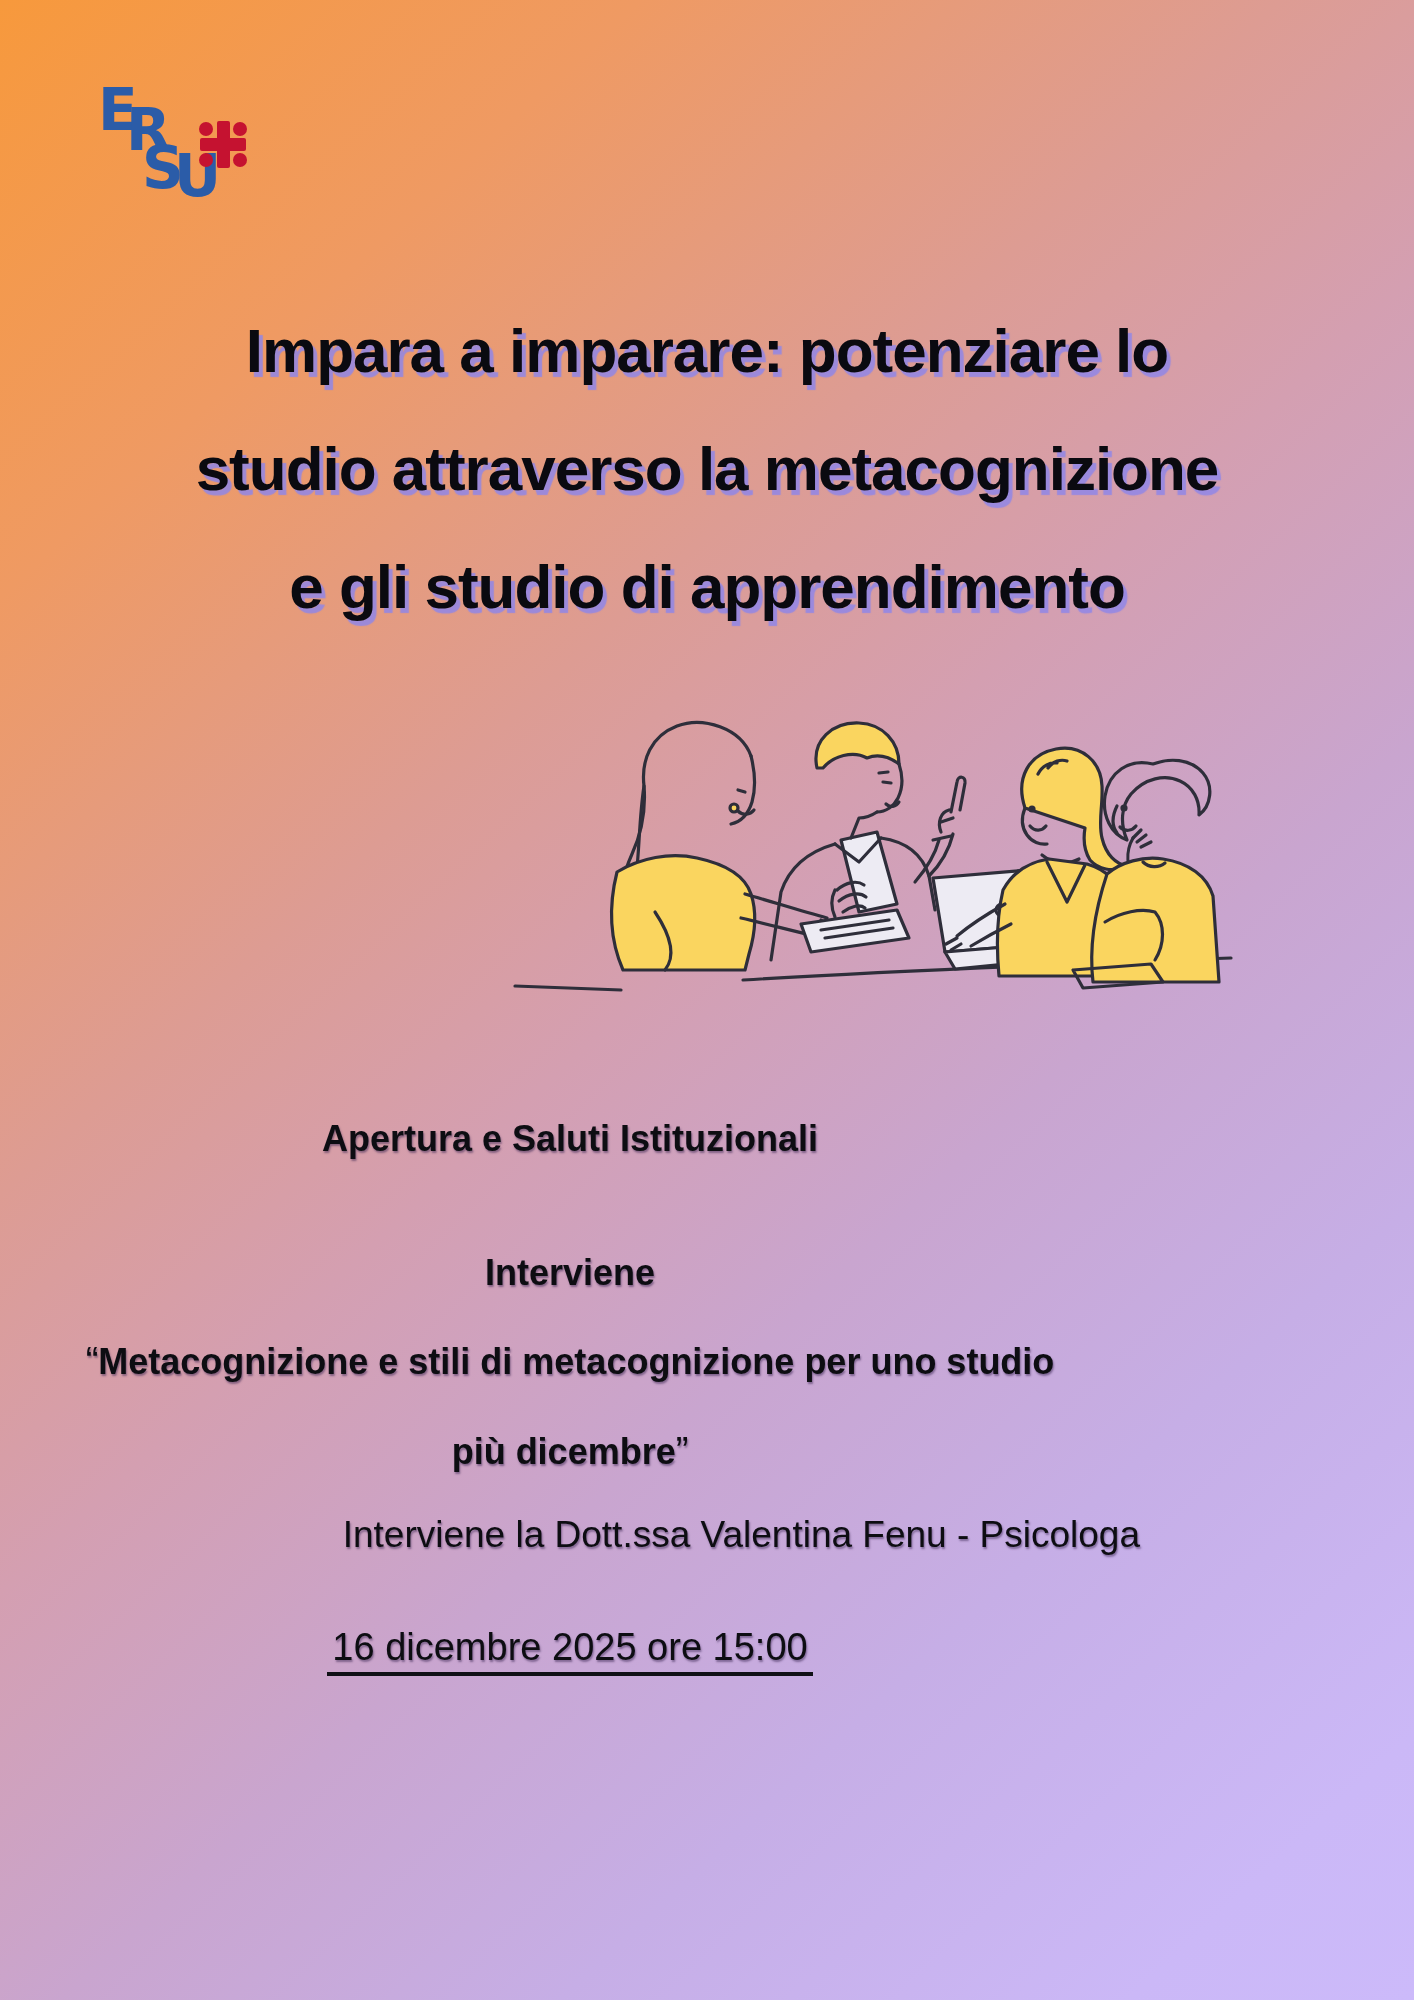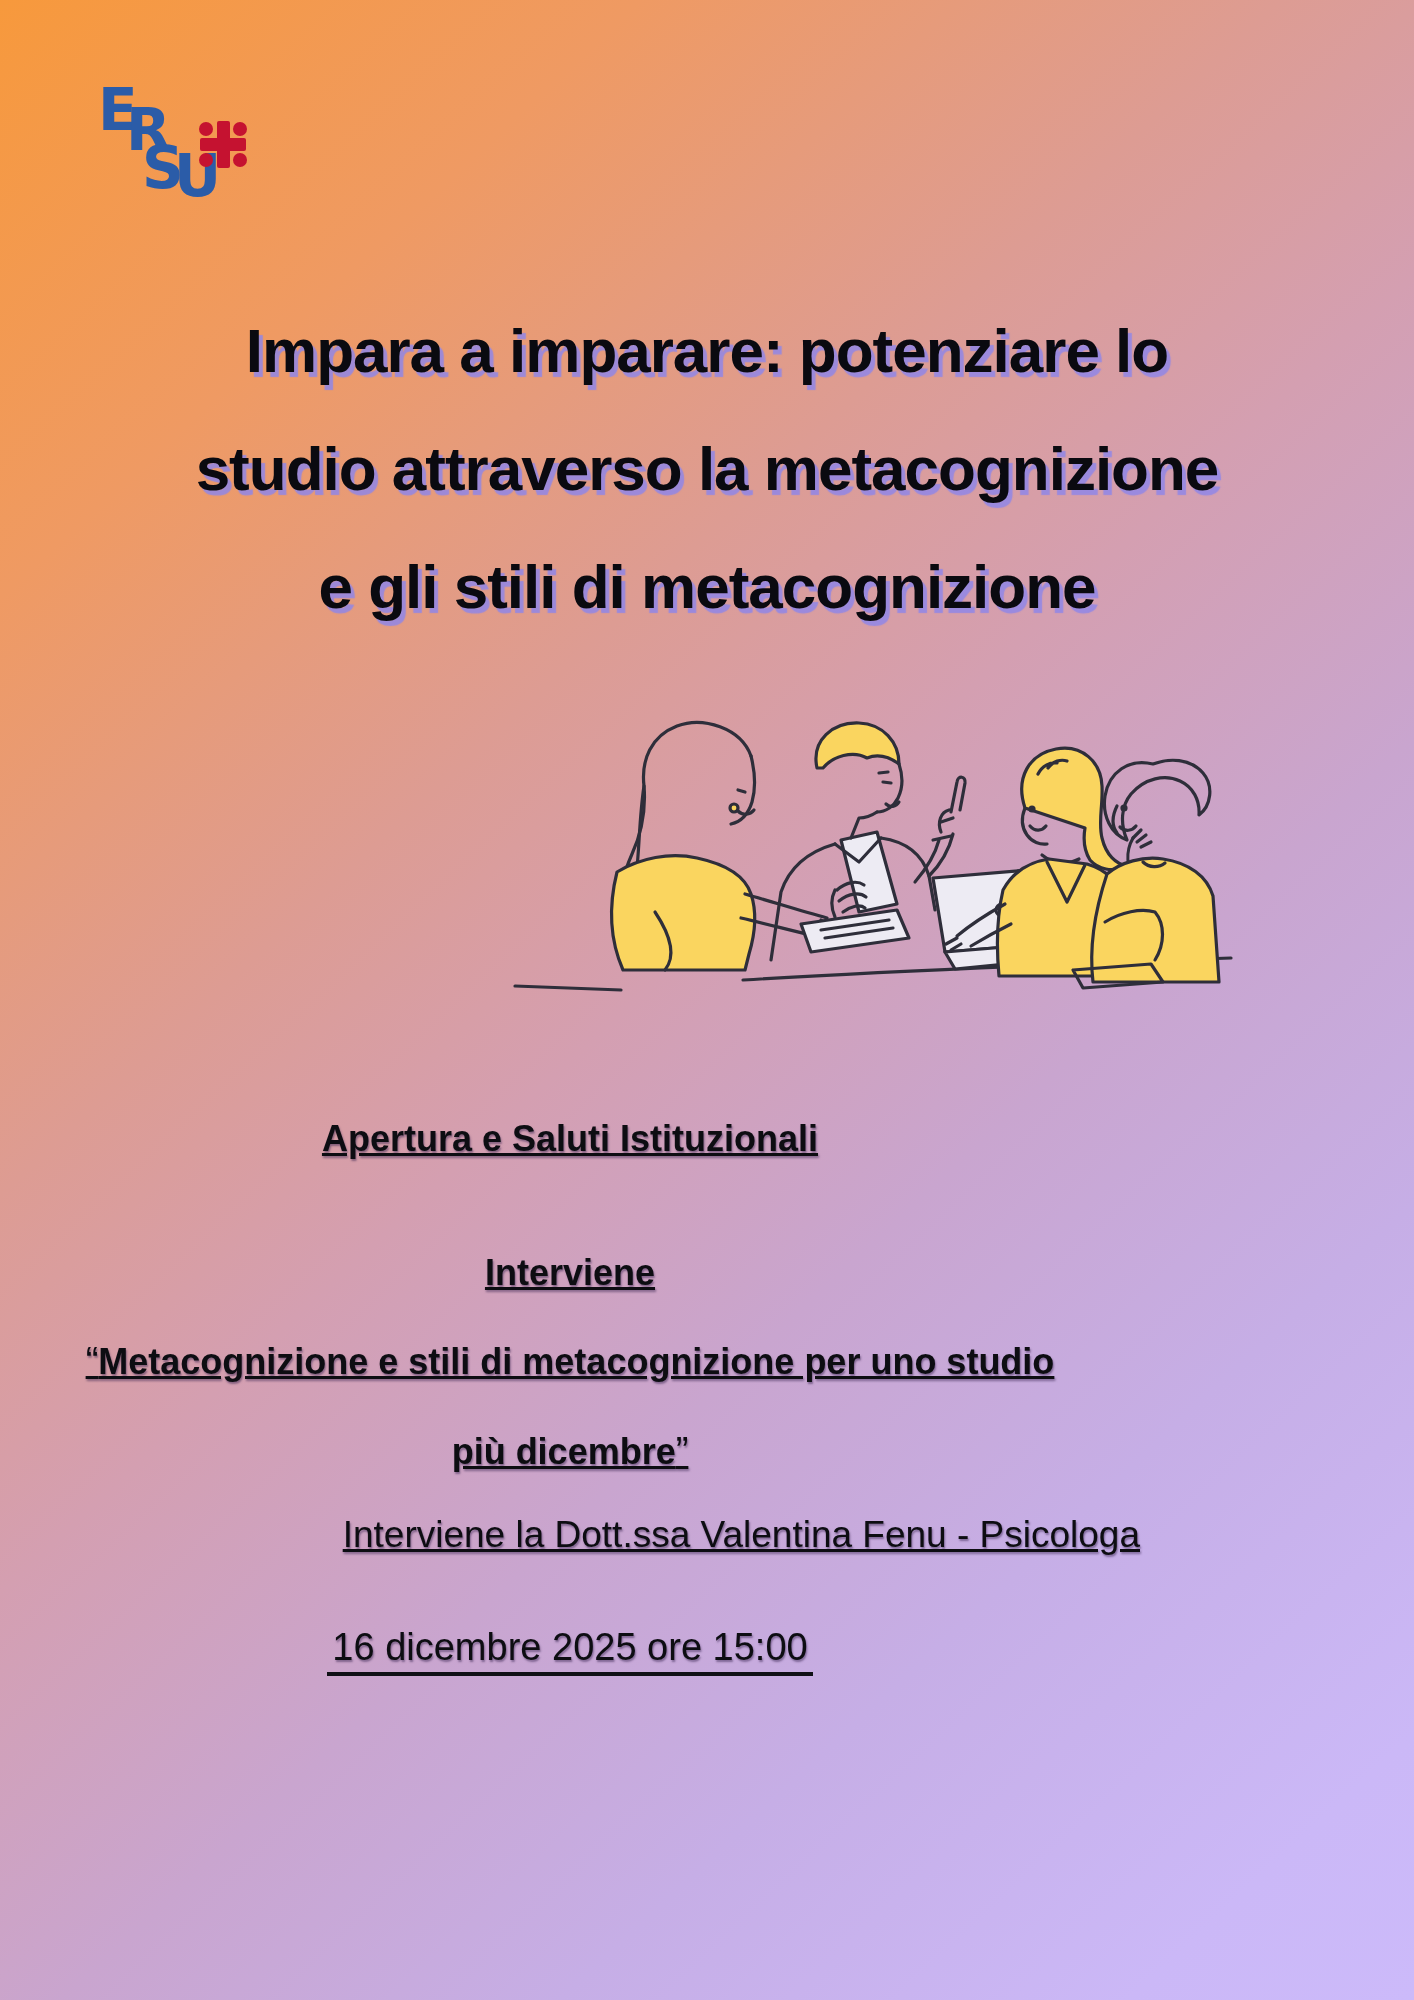--- a/index.html
+++ b/index.html
@@ -21,21 +21,20 @@
   .title-line{
     font-size:62px;font-weight:bold;letter-spacing:-1px;
     line-height:118px;white-space:nowrap;
     color:#0a0a10;
     text-shadow:4px 5px 1px rgba(143,134,232,0.85);
   }
   .illustration{position:absolute;left:505px;top:712px;width:730px;height:282px;}
   .ptext{
     position:absolute;left:0;width:1140px;text-align:center;white-space:nowrap;
     text-shadow:1px 2px 2px rgba(55,35,80,0.5);
-    text-decoration:underline;
   }
   .bold36{font-size:36px;font-weight:bold;}
   .reg37{font-size:37px;font-weight:normal;text-align:right;}
   .opening{top:1118px;}
   .seminar-label{top:1252px;}
   .seminar-quote-1{top:1340px;}
   .seminar-quote-2{top:1430px;}
   .quote-mark{font-weight:normal;font-size:38px;}
   .speaker{top:1514px;font-size:37px;}
   .datetime{top:1626px;font-size:38px;}
@@ -64,21 +63,21 @@
       <circle cx="118" cy="57" r="7"></circle>
       <circle cx="152" cy="57" r="7"></circle>
       <circle cx="118" cy="88" r="7"></circle>
       <circle cx="152" cy="88" r="7"></circle>
     </g>
   </svg>
 
   <div class="title-block">
     <div class="title-line">Impara a imparare: potenziare lo</div>
     <div class="title-line">studio attraverso la metacognizione</div>
-    <div class="title-line">e gli stili di metacognizione</div>
+    <div class="title-line">e gli studio di apprendimento</div>
   </div>
 
   <svg class="illustration" viewBox="0 0 730 282" aria-hidden="true">
     <g stroke="#2e2e3a" stroke-width="3.2" fill="none" stroke-linecap="round" stroke-linejoin="round">
 
       <path d="M238,268 C400,258 560,252 726,246"></path>
       <path d="M10,274 L116,278"></path>
 
       <g>
         <path d="M246,44 C236,16 198,4 172,14 C146,24 136,48 139,74 C141,98 137,120 127,142 C117,165 111,188 115,210"></path>

